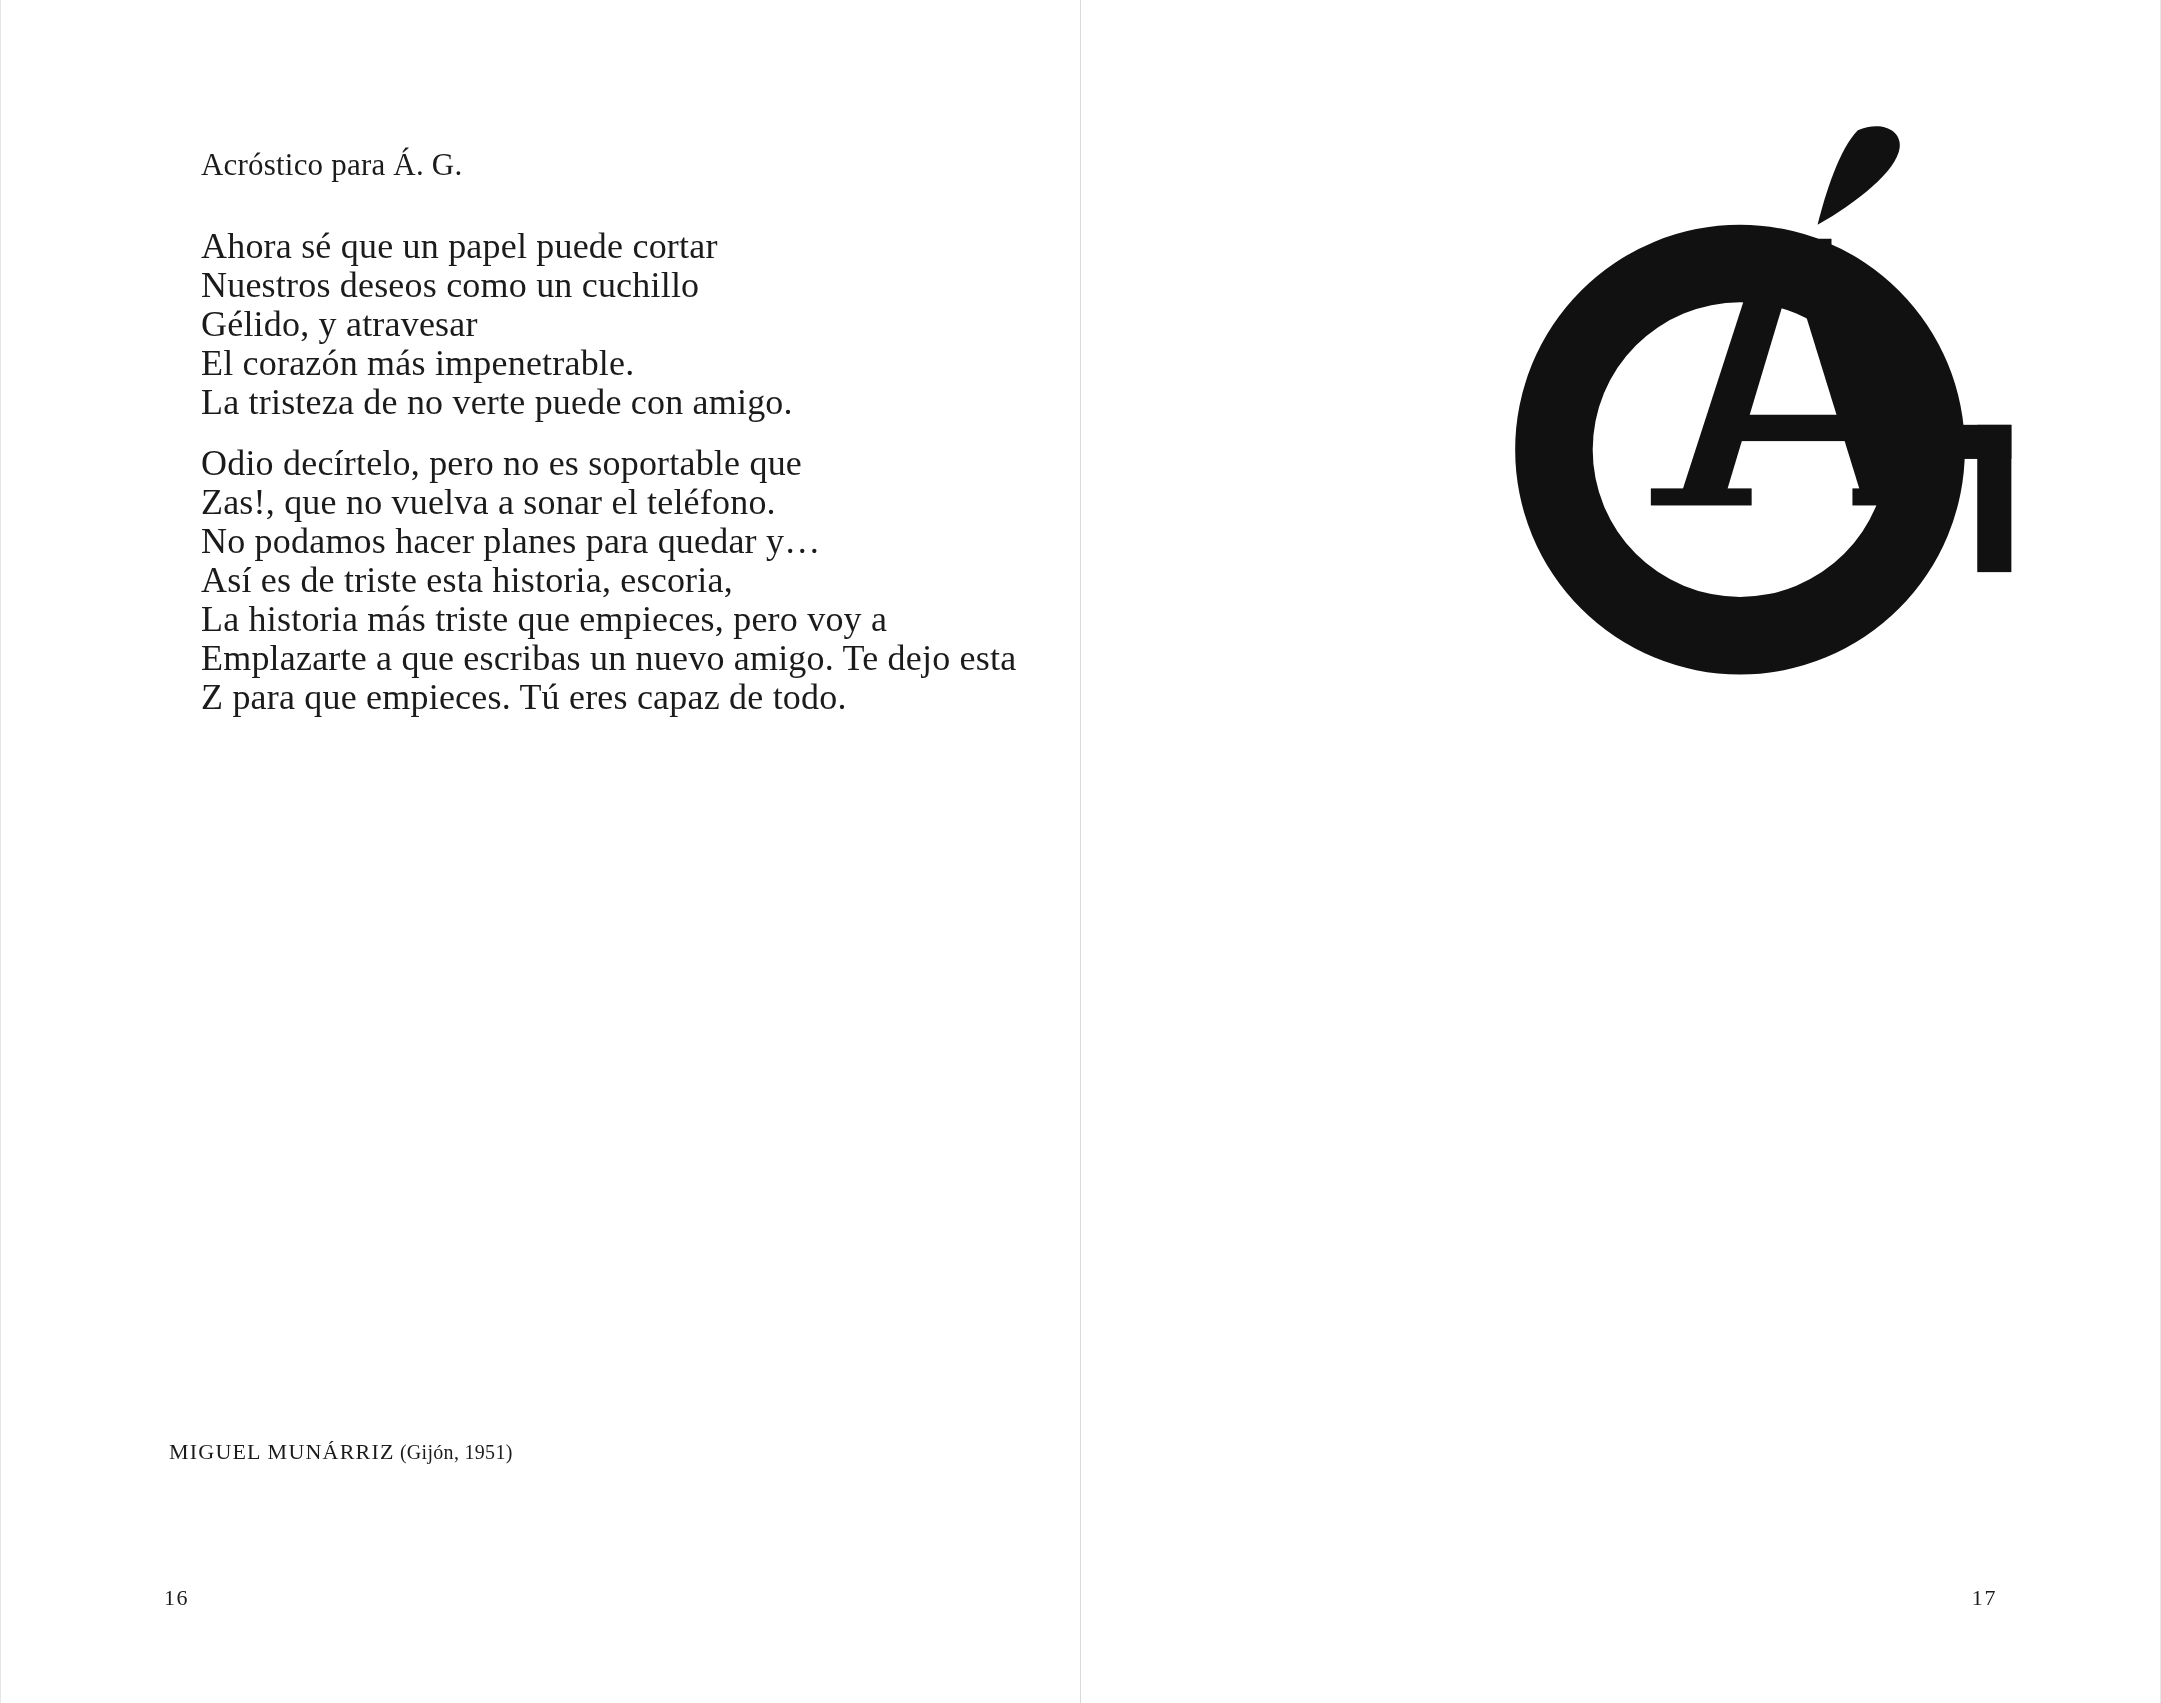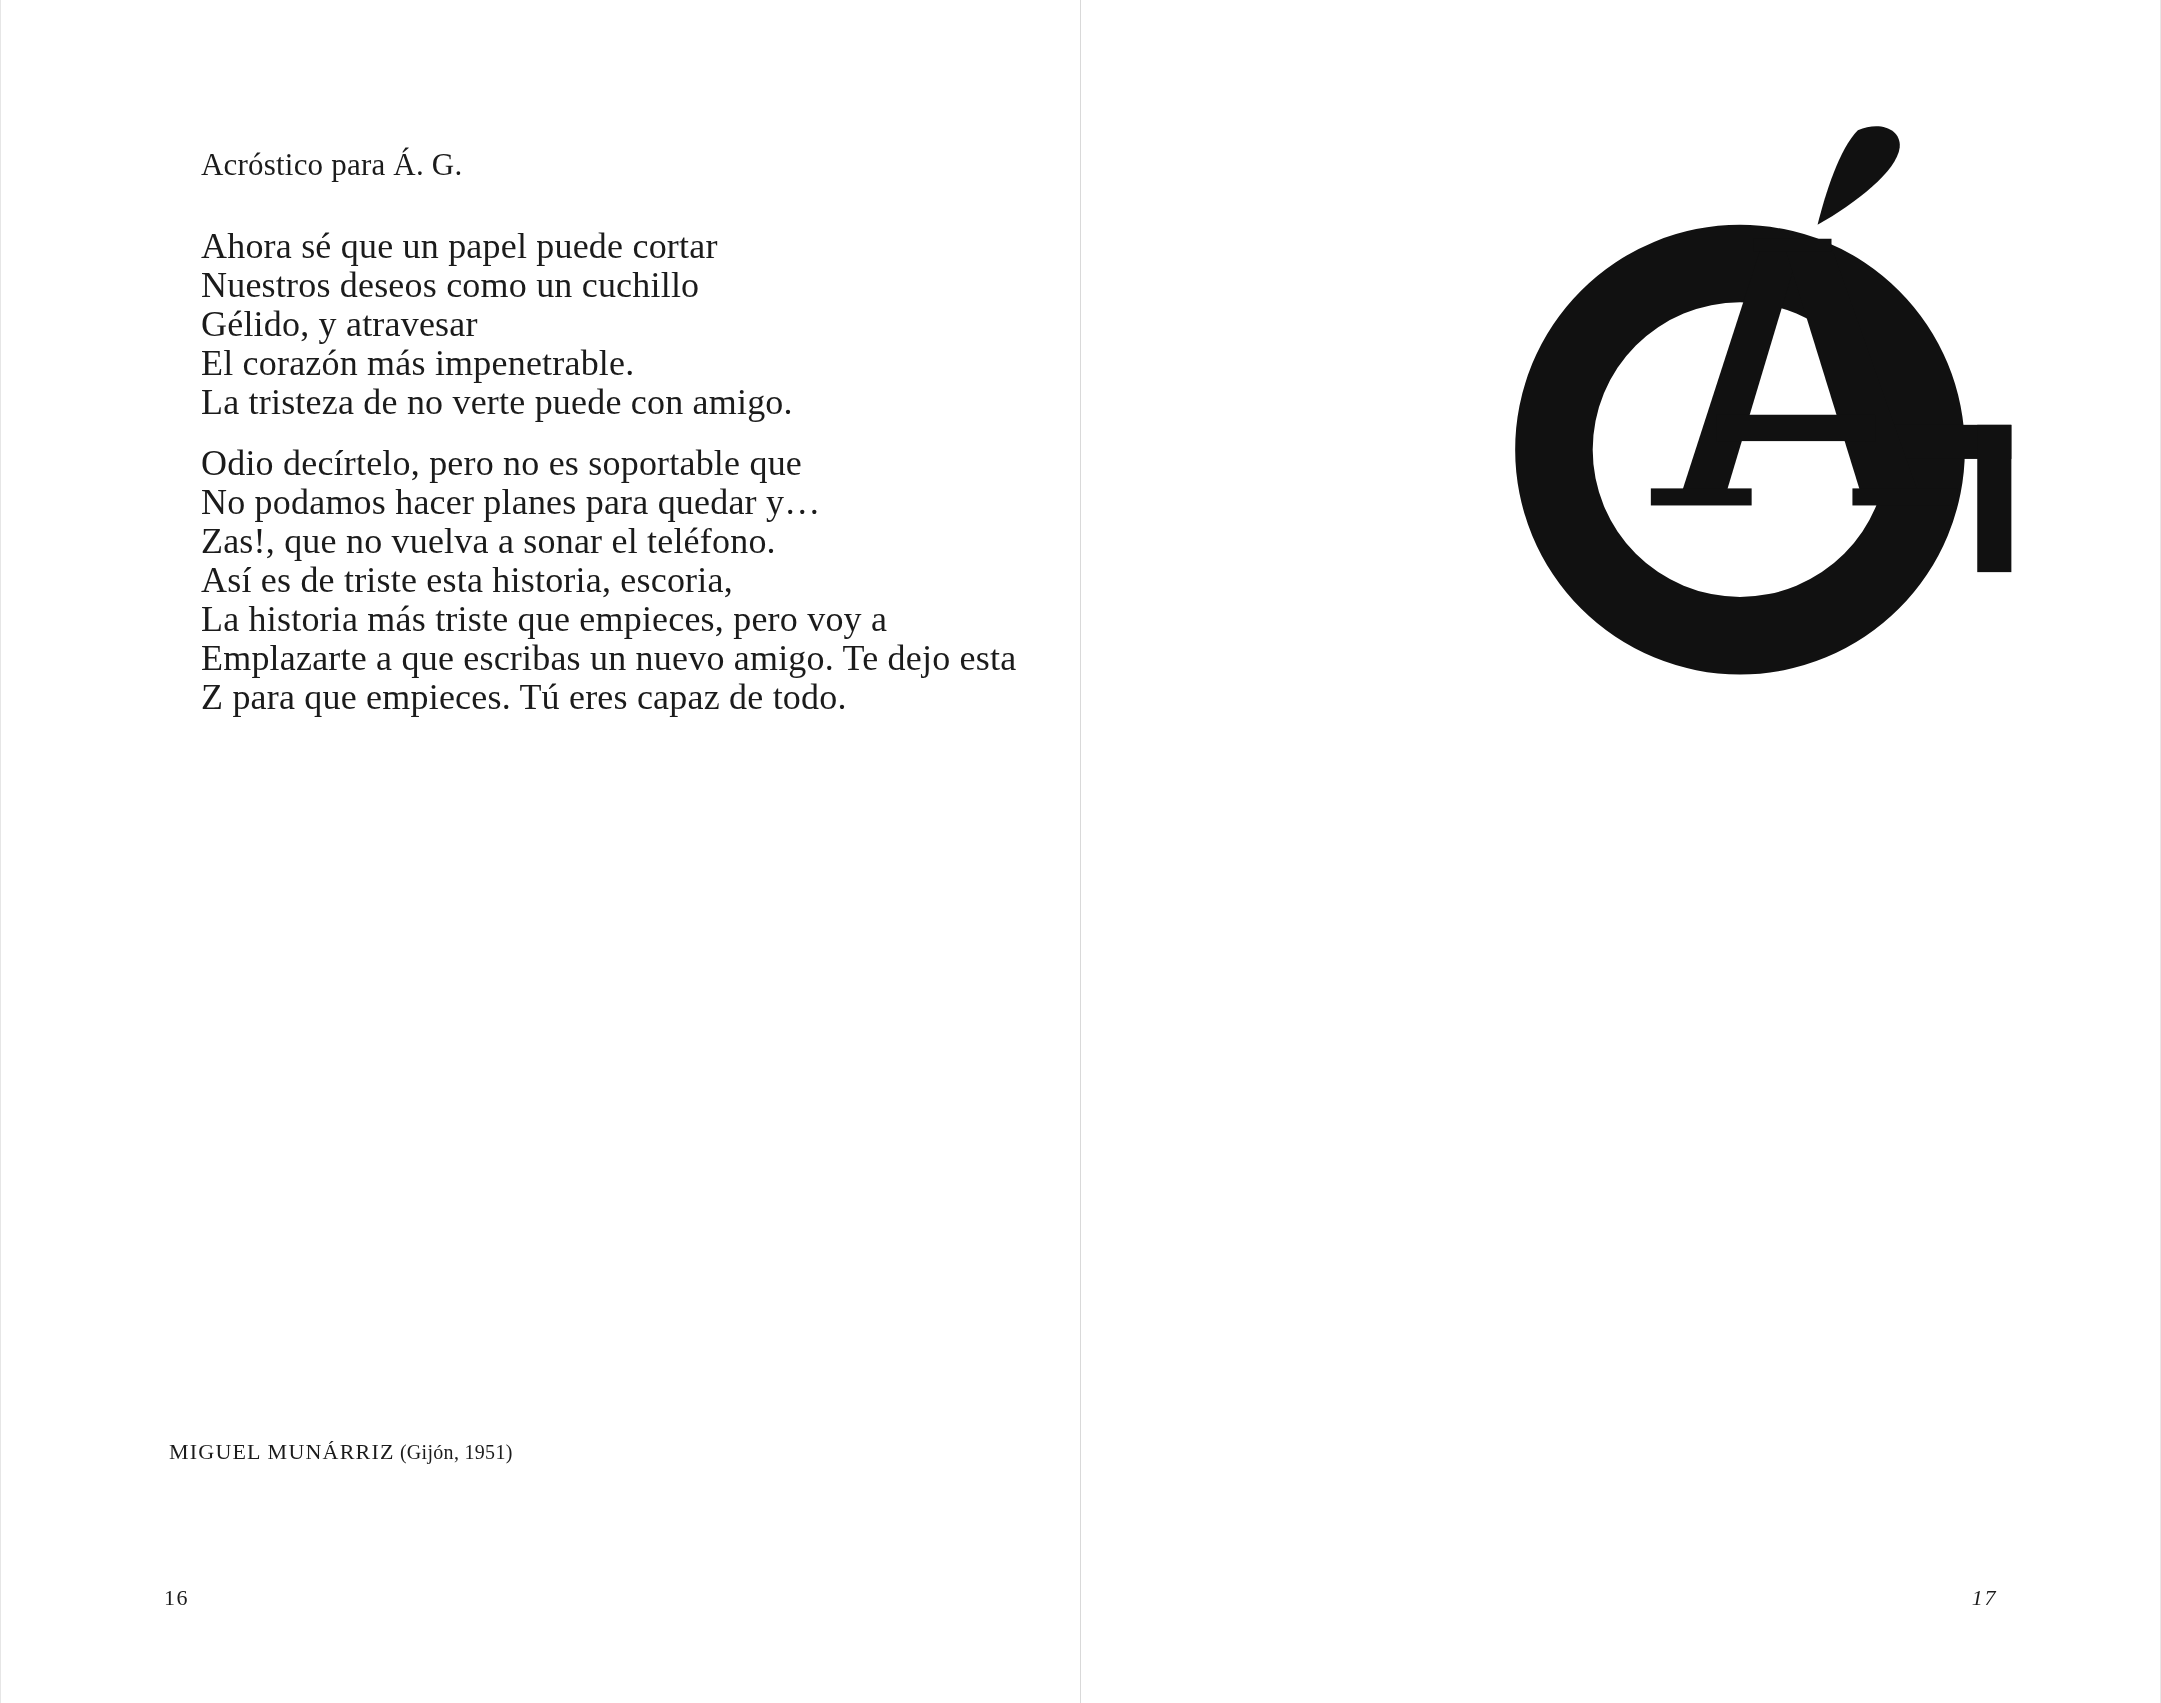--- a/index.html
+++ b/index.html
@@ -31,21 +31,20 @@
     background: #ffffff;
   }
   .page-left {
     width: 1081px;
     border-right: 0.8px solid #d9d9d9;
     border-left: 0.8px solid #e6e6e6;
   }
   .page-right {
     width: 1080px;
     border-right: 0.8px solid #e6e6e6;
-    font-style: italic;
   }
   .page-inner {
     position: absolute;
     top: 0; left: 0; right: 0; bottom: 0;
   }
 
   
   .poem-title {
     position: absolute;
     left: 200px;
@@ -128,22 +127,22 @@
       <div class="poem-block stanza-1">
         <div class="poem-line">Ahora sé que un papel puede cortar</div>
         <div class="poem-line">Nuestros deseos como un cuchillo</div>
         <div class="poem-line">Gélido, y atravesar</div>
         <div class="poem-line">El corazón más impenetrable.</div>
         <div class="poem-line">La tristeza de no verte puede con amigo.</div>
       </div>
 
       <div class="poem-block stanza-2">
         <div class="poem-line">Odio decírtelo, pero no es soportable que</div>
+        <div class="poem-line">Zas!, que no vuelva a sonar el teléfono.</div>
         <div class="poem-line">No podamos hacer planes para quedar y…</div>
-        <div class="poem-line">Zas!, que no vuelva a sonar el teléfono.</div>
         <div class="poem-line">Así es de triste esta historia, escoria,</div>
         <div class="poem-line">La historia más triste que empieces, pero voy a</div>
         <div class="poem-line">Emplazarte a que escribas un nuevo amigo. Te dejo esta</div>
         <div class="poem-line">Z para que empieces. Tú eres capaz de todo.</div>
       </div>
 
       <div class="credit credit-left">
         <span class="sc">MIGUEL MUNÁRRIZ</span>
         <span>(Gijón, 1951)</span>
       </div>

